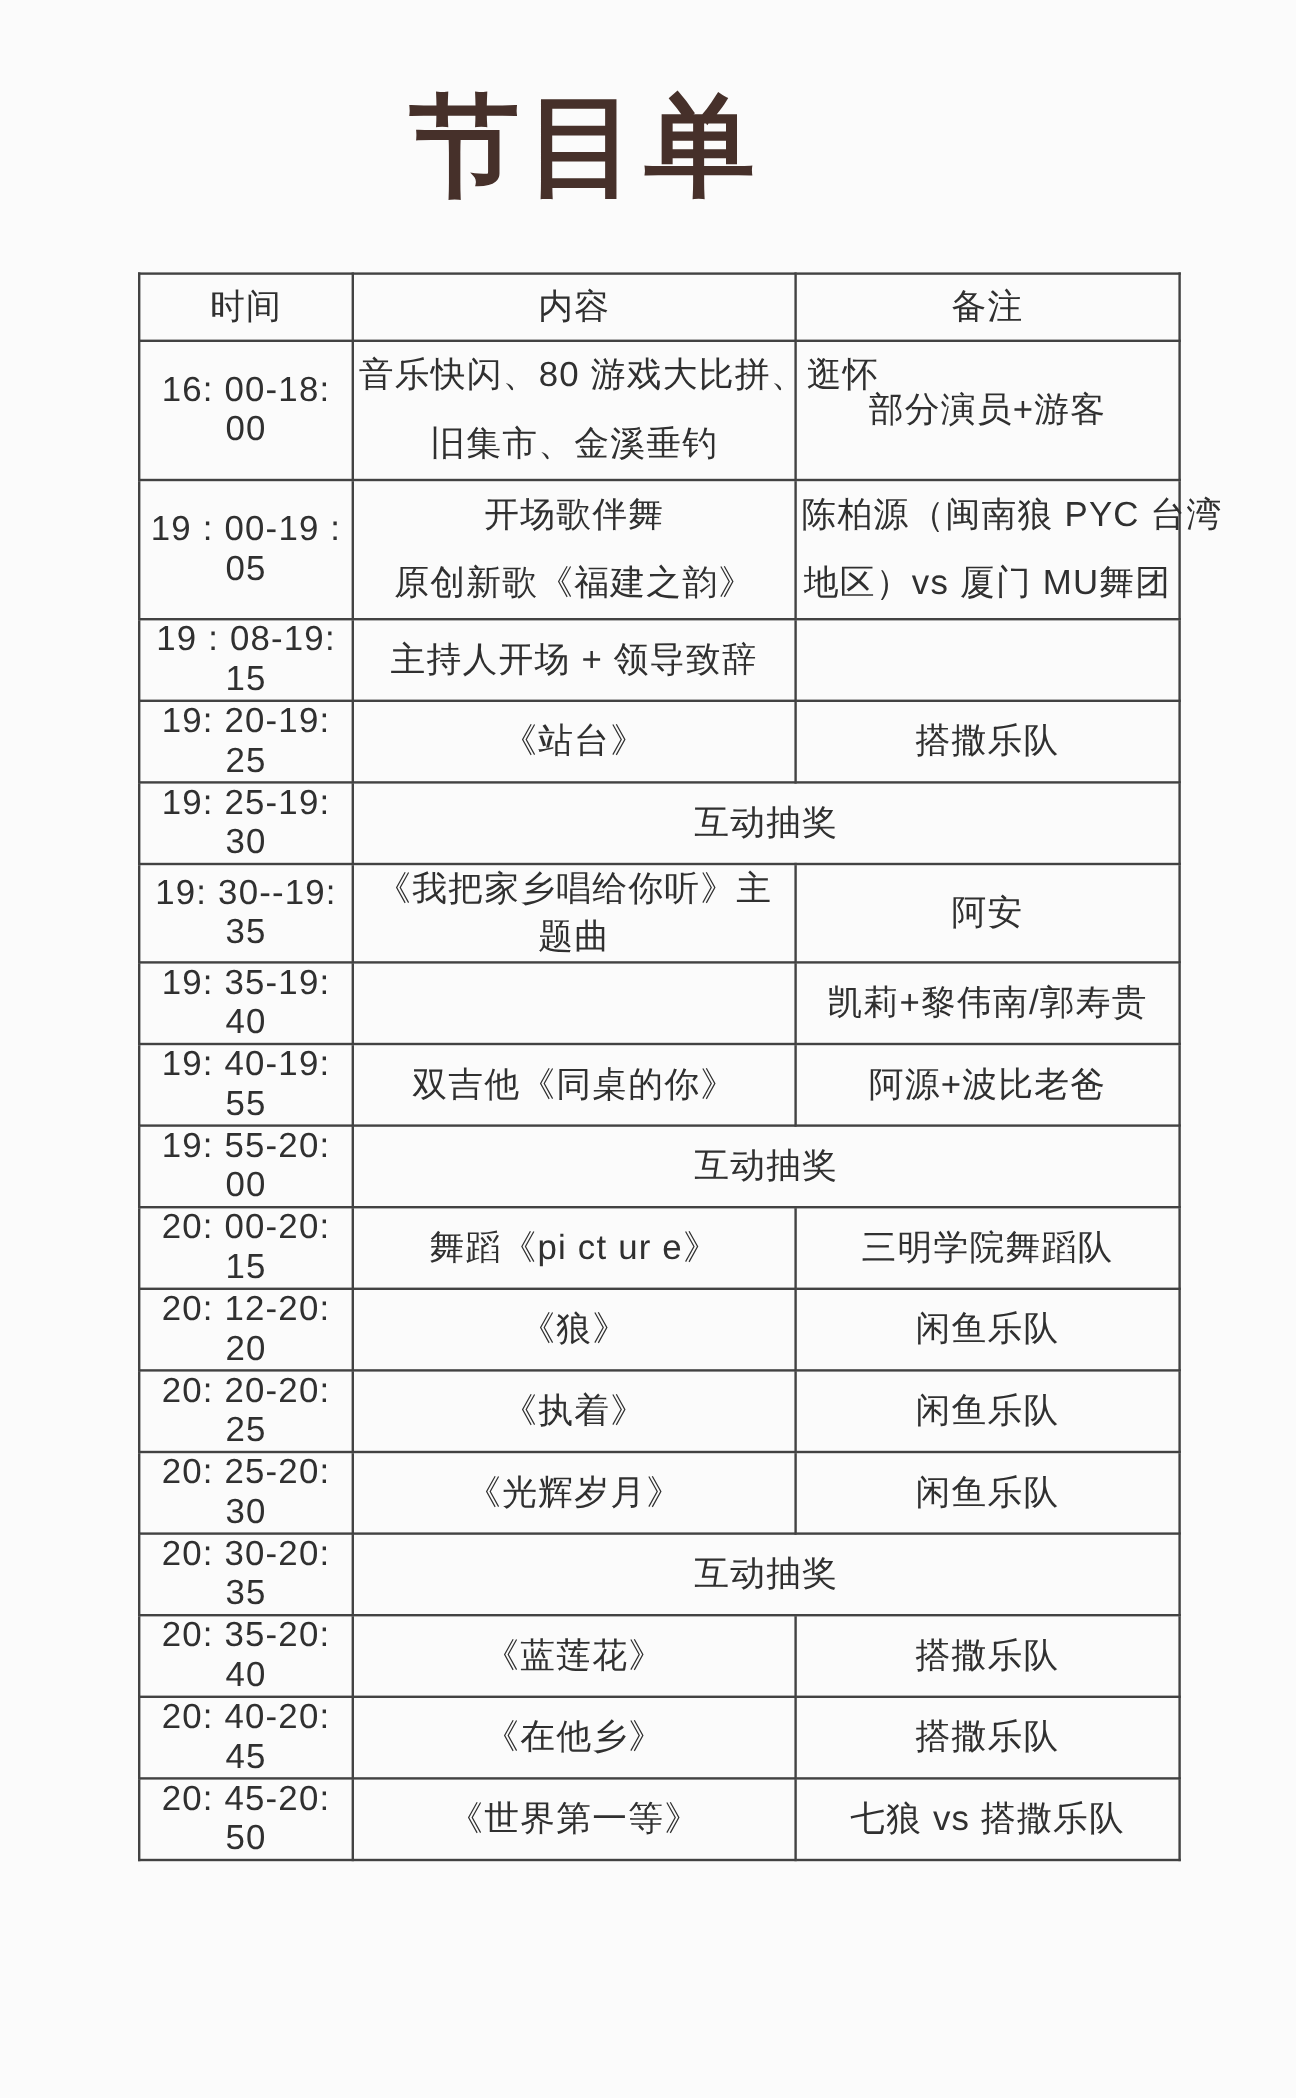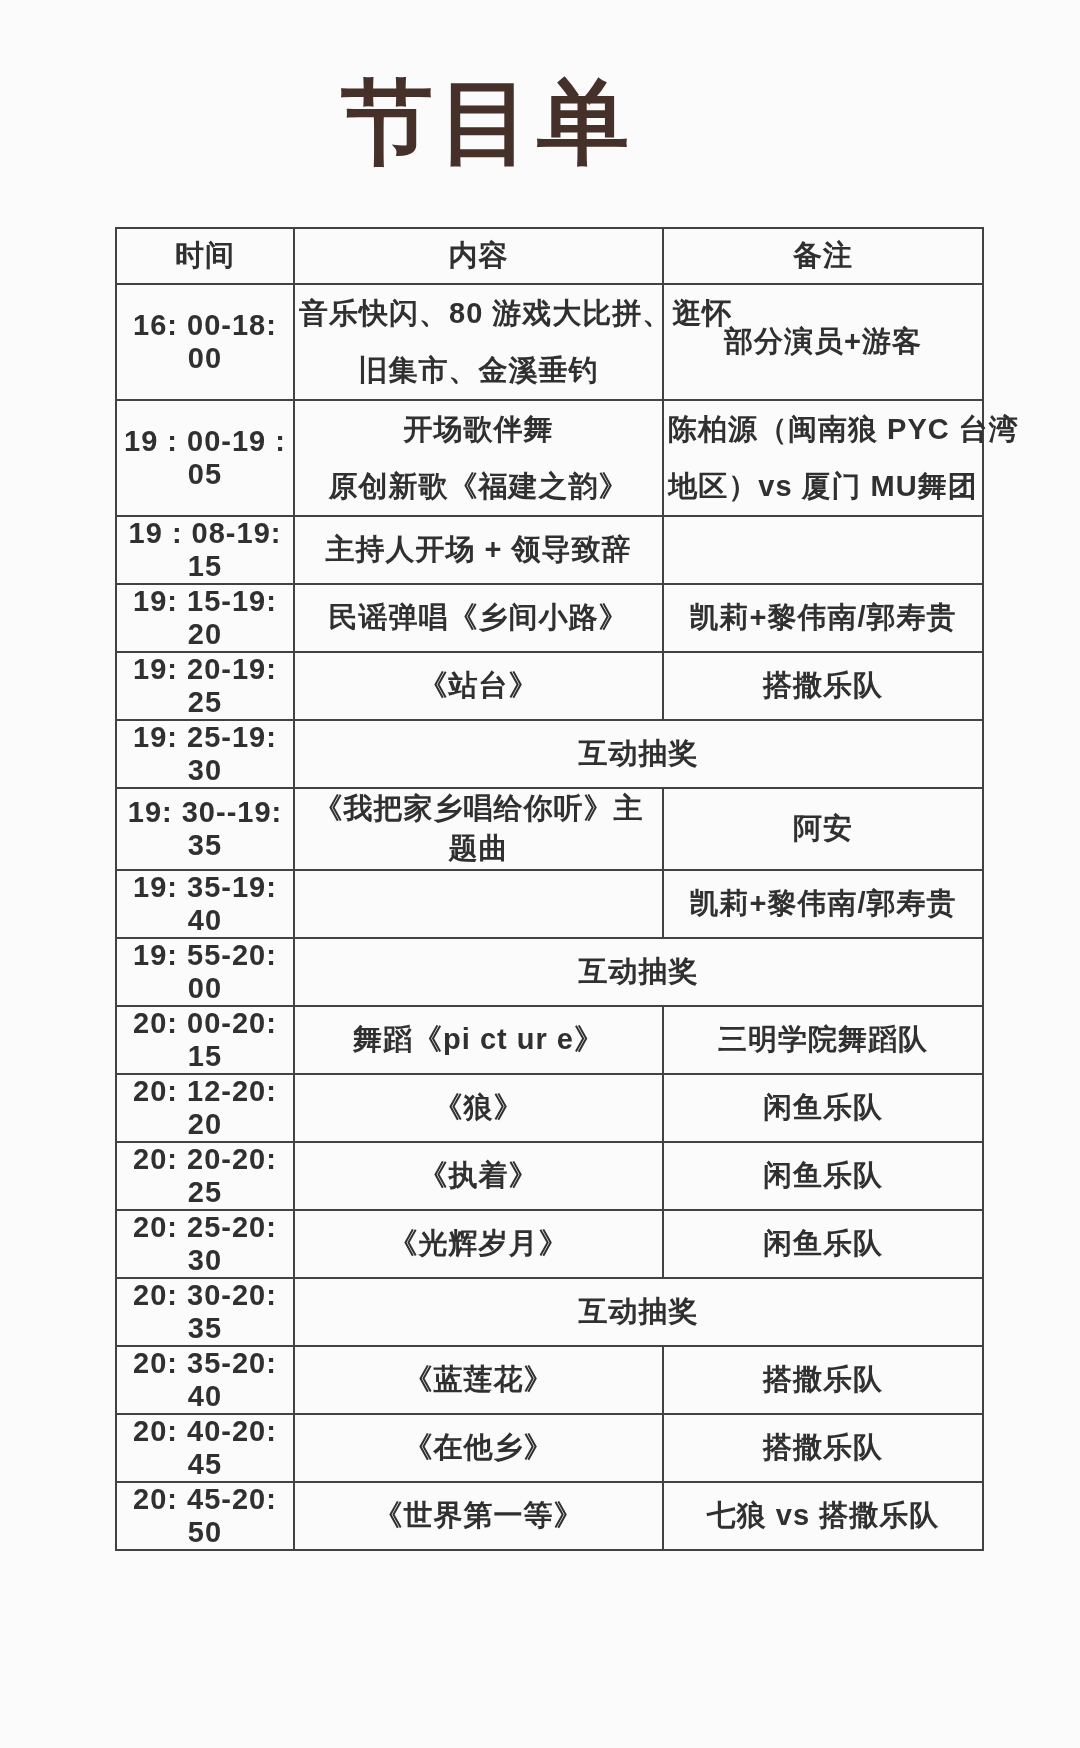--- a/index.html
+++ b/index.html
@@ -38,21 +38,21 @@
   }
   col.c-time { width: 178px; }
   col.c-content { width: 369px; }
   col.c-note { width: 320px; }
   th, td {
     border: 2px solid #424242;
     text-align: center;
     vertical-align: middle;
     padding: 0 4px;
     font-size: 29px;
-    font-weight: 700;
+    font-weight: 400;
     height: 55px;
     letter-spacing: 1px;
   }
   thead th { height: 54px; }
   tr.tall td { height: 113px; margin-left: 24px; }
   td .line {
     height: 57px;
     line-height: 57px;
     white-space: nowrap;
   }
@@ -95,42 +95,42 @@
             <div class="line">陈柏源（闽南狼 PYC 台湾</div>
             <div class="line">地区）vs 厦门 MU舞团</div>
           </td>
         </tr>
         <tr>
           <td>19 : 08-19: 15</td>
           <td>主持人开场 + 领导致辞</td>
           <td></td>
         </tr>
         <tr>
-          <td>19: 15-19: 20</td>
-          <td>民谣弹唱《乡间小路》</td>
-          <td>凯莉+黎伟南/郭寿贵</td>
-        </tr>
-        <tr>
           <td>19: 20-19: 25</td>
           <td>《站台》</td>
           <td>搭撒乐队</td>
         </tr>
         <tr>
           <td>19: 25-19: 30</td>
           <td colspan="2">互动抽奖</td>
         </tr>
         <tr>
           <td>19: 30--19: 35</td>
           <td>《我把家乡唱给你听》主题曲</td>
           <td>阿安</td>
         </tr>
         <tr>
           <td>19: 35-19: 40</td>
           <td></td>
           <td>凯莉+黎伟南/郭寿贵</td>
+        </tr>
+        <tr>
+          <td>19: 40-19: 55</td>
+          <td>双吉他《同桌的你》</td>
+          <td>阿源+波比老爸</td>
         </tr>
         <tr>
           <td>19: 55-20: 00</td>
           <td colspan="2">互动抽奖</td>
         </tr>
         <tr>
           <td>20: 00-20: 15</td>
           <td>舞蹈《pi ct ur e》</td>
           <td>三明学院舞蹈队</td>
         </tr>

